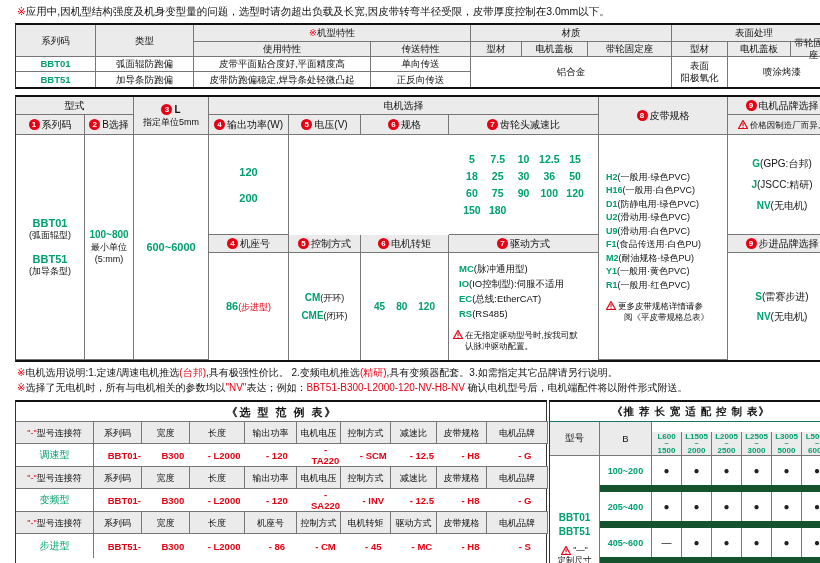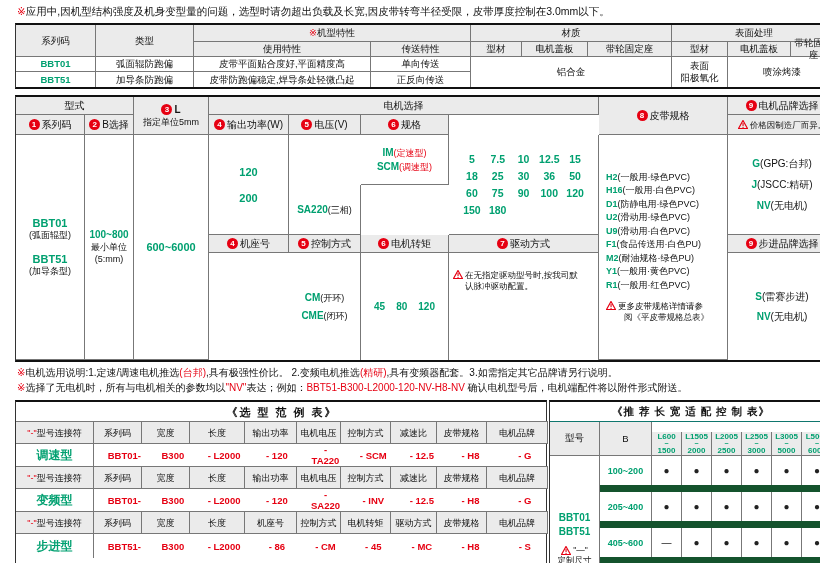--- a/index.html
+++ b/index.html
@@ -33,21 +33,21 @@
   .ratios span{font-weight:bold;color:#00a070;font-size:10.5px;}
   .list9{line-height:13.5px;font-size:9px;padding-left:7px;}
   .notewrap{display:flex;align-items:flex-start;text-align:left;font-size:8.5px;line-height:11px;margin-top:9px;}
   
   .notes{font-size:10px;line-height:15px;padding:3px 2px 0 2px;}
   
   .bottom{display:flex;justify-content:space-between;margin-top:5px;width:818px;}
   .grid3{display:grid;width:532px;grid-template-columns:78px 48px 48px 55px 52px 44px 50px 46px 50px 61px;
          grid-template-rows:20px 22px 23px 22px 23px 22px 24px;border:1px solid #333;border-top:2px solid #111;border-bottom:2px solid #111;font-size:9px;}
   .ttl{grid-column:1/11;font-weight:bold;font-size:11px;letter-spacing:2px;}
-  .ex-type{color:#00a070;font-weight:bold;font-size:12px;}
+  .ex-type{color:#00a070;font-weight:normal;font-size:10px;}
   .ex-hl{display:contents;}
   .ex-vals{display:flex;align-items:center;border-bottom:1px solid #777;}
   .ex-vals span{display:block;text-align:center;font-weight:bold;color:#e60012;font-size:9.5px;margin-left:12px;}
   .ex-vals span:nth-child(1){width:48px;}.ex-vals span:nth-child(2){width:48px;}
   .ex-vals span:nth-child(3){width:55px;}.ex-vals span:nth-child(4){width:52px;}
   .ex-vals span:nth-child(5){width:44px;}.ex-vals span:nth-child(6){width:50px;}
   .ex-vals span:nth-child(7){width:46px;}.ex-vals span:nth-child(8){width:50px;}
   .ex-vals span:nth-child(9){width:61px;}
   
   .adapt{width:284px;border:1px solid #333;border-top:2px solid #111;border-bottom:2px solid #111;}
@@ -132,20 +132,23 @@
       </div>
     <div class="c hd" style="grid-area:2/4/3/5">
         <div><span class="bdg">4</span><span>输出功率(W)</span></div>
       </div>
     <div class="c hd" style="grid-area:2/5/3/6">
         <div><span class="bdg">5</span><span>电压(V)</span></div>
       </div>
     <div class="c hd" style="grid-area:2/6/3/7">
         <div><span class="bdg">6</span><span>规格</span></div>
       </div>
+    <div class="c hd" style="grid-area:2/7/3/8">
+        <div><span class="bdg">7</span><span>齿轮头减速比</span></div>
+      </div>
     <div class="c hd nr row" style="grid-area:2/9/3/10;font-size:8.5px;">
         <svg class="warn" viewBox="0 0 20 18">
           <path d="M10 1 L19 17 H1 Z" fill="none" stroke="#e60012" stroke-width="2.4"></path>
           <rect x="9" y="6" width="2.2" height="6" fill="#e60012"></rect>
           <rect x="9" y="13.6" width="2.2" height="2.2" fill="#e60012"></rect>
         </svg>
         <span>价格因制造厂而异。</span>
       </div>
 
     <div class="c" style="grid-area:3/1/7/2">
@@ -159,27 +162,20 @@
       <span class="g">100~800</span>
       <span class="sm">最小单位</span>
       <span class="sm">(5:mm)</span>
     </div>
     <div class="c" style="grid-area:3/3/7/4">
         <span class="g big">600~6000</span>
       </div>
     <div class="c" style="grid-area:3/4/5/5;gap:14px">
         <span class="g big">120</span>
         <span class="g big">200</span>
-      </div>
-    <div class="c" style="grid-area:3/6/4/7;gap:2px">
-        <div><span class="g">IM</span><span class="r sm">(定速型)</span></div>
-        <div><span class="g">SCM</span><span class="r sm">(调速型)</span></div>
-      </div>
-    <div class="c" style="grid-area:4/5/5/6">
-        <div><span class="g">SA220</span><span class="sm">(三相)</span></div>
       </div>
     <div class="c" style="grid-area:3/7/5/8">
         <div class="ratios">
           <span>5</span>
           <span>7.5</span>
           <span>10</span>
           <span>12.5</span>
           <span>15</span>
           <span>18</span>
           <span>25</span>
@@ -231,30 +227,39 @@
     <div class="c hd" style="grid-area:5/6/6/7">
         <div><span class="bdg">6</span><span>电机转矩</span></div>
       </div>
     <div class="c hd" style="grid-area:5/7/6/8">
         <div><span class="bdg">7</span><span>驱动方式</span></div>
       </div>
     <div class="c hd nr" style="grid-area:5/9/6/10">
         <div><span class="bdg">9</span><span>步进品牌选择</span></div>
       </div>
 
+    <div class="c nb" style="grid-area:6/4/7/5">
+        <div><span class="g big">86</span><span class="r sm">(步进型)</span></div>
+      </div>
     <div class="c nb" style="grid-area:6/5/7/6;gap:6px">
         <div><span class="g">CM</span><span class="sm">(开环)</span></div>
         <div><span class="g">CME</span><span class="sm">(闭环)</span></div>
       </div>
     <div class="c nb row" style="grid-area:6/6/7/7;gap:11px">
         <span class="g">45</span>
         <span class="g">80</span>
         <span class="g">120</span>
       </div>
     <div class="c nb left" style="grid-area:6/7/7/8;justify-content:flex-start;padding-top:8px">
+      <div style="padding-left:10px;line-height:15px;font-size:9.5px">
+          <div><span class="g">MC</span><span>(脉冲通用型)</span></div>
+          <div><span class="g">IO</span><span>(IO控制型):伺服不适用</span></div>
+          <div><span class="g">EC</span><span>(总线:EtherCAT)</span></div>
+          <div><span class="g">RS</span><span>(RS485)</span></div>
+        </div>
       <div class="notewrap" style="padding-left:4px">
           <svg class="warn" viewBox="0 0 20 18">
             <path d="M10 1 L19 17 H1 Z" fill="none" stroke="#e60012" stroke-width="2.4"></path>
             <rect x="9" y="6" width="2.2" height="6" fill="#e60012"></rect>
             <rect x="9" y="13.6" width="2.2" height="2.2" fill="#e60012"></rect>
           </svg>
           <span><span>在无指定驱动型号时,按我司默</span><br><span>认脉冲驱动配置。</span></span>
         </div>
     </div>
     <div class="c nb nr" style="grid-area:6/9/7/10;gap:8px;justify-content:center">

